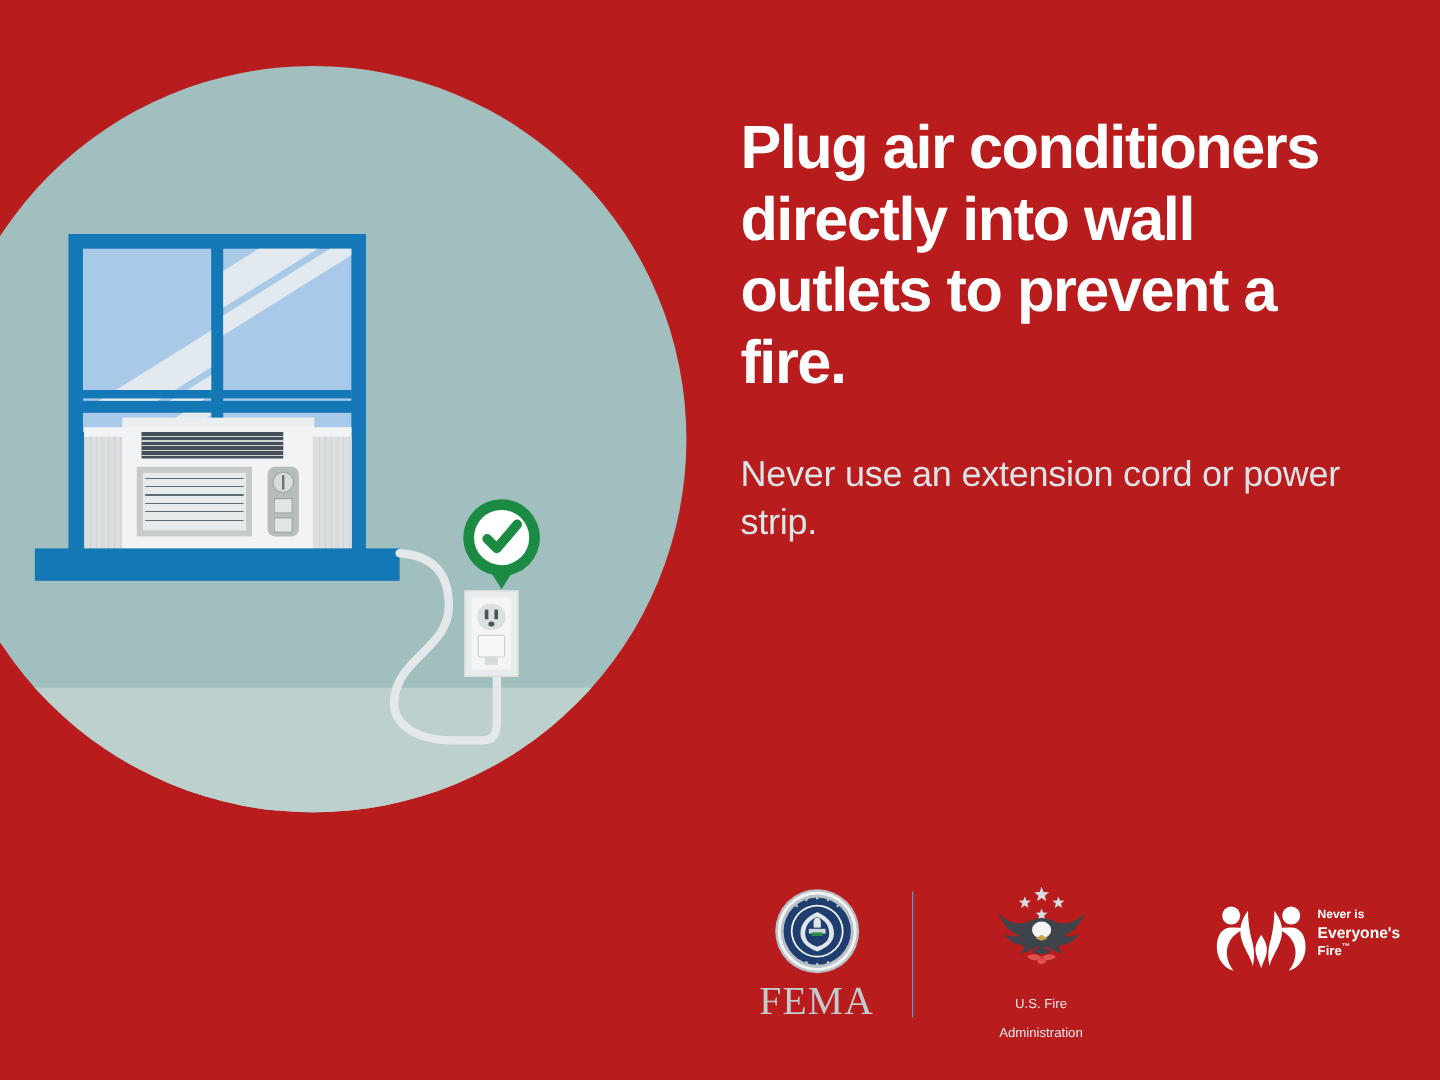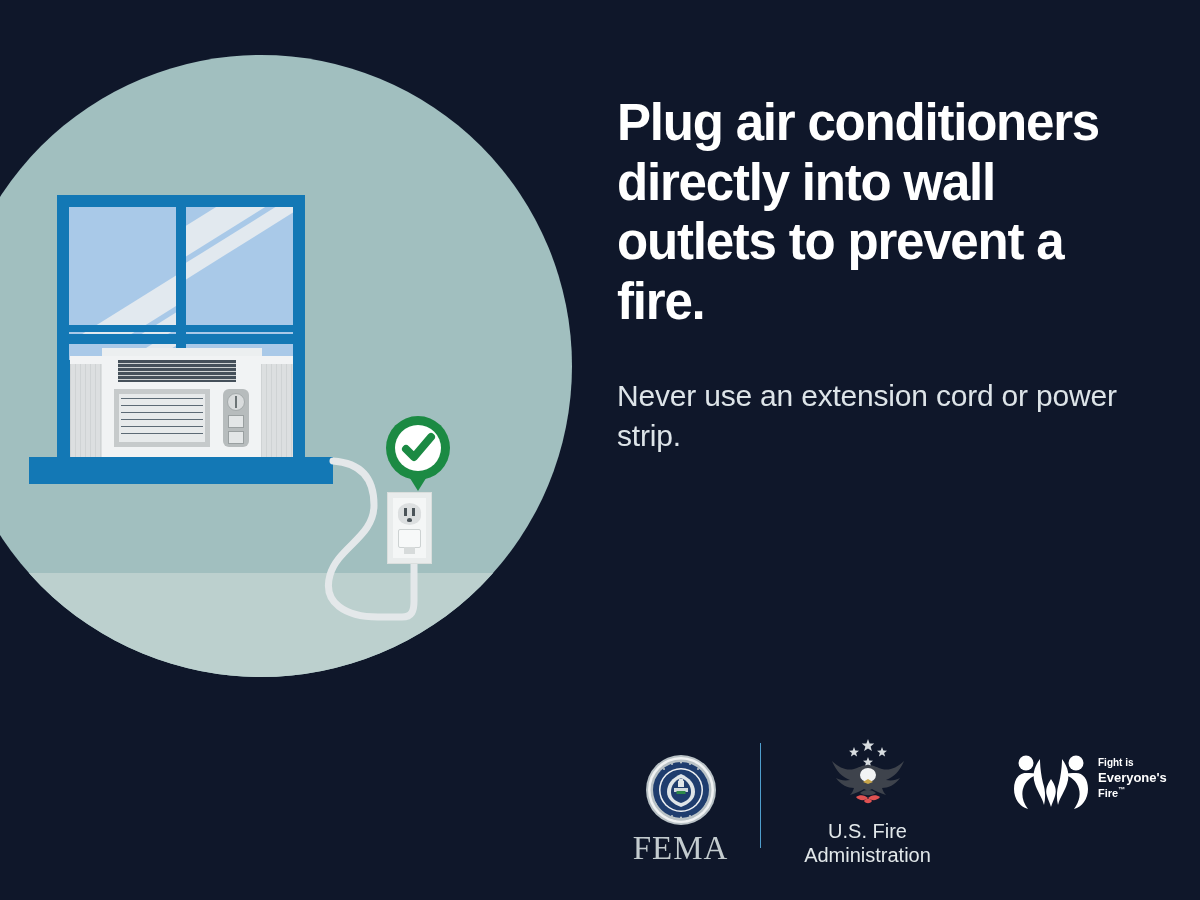--- a/index.html
+++ b/index.html
@@ -8,21 +8,21 @@
     background: #ffffff;
   }
   body {
     font-family: "Liberation Sans", sans-serif;
   }
   #poster {
     position: relative;
     width: 1200px;
     height: 900px;
     overflow: hidden;
-    background: #0f172a;
+    background: #b91c1c;
   }
 
   
   #illustration {
     position: absolute;
     left: 0;
     top: 0;
     width: 620px;
     height: 700px;
   }
@@ -302,21 +302,21 @@
   
   #footer {
     position: absolute;
     left: 600px;
     top: 735px;
     width: 580px;
     height: 130px;
   }
   .logo-fema {
     position: absolute;
-    left: 18px; top: 19px;
+    left: 18px; top: 5px;
     width: 125px;
     text-align: center;
   }
   .fema-word {
     margin-top: 2px;
     color: #c3cbce;
     font-family: "Liberation Serif", serif;
     font-size: 33px;
     letter-spacing: 1px;
     line-height: 1;
@@ -329,23 +329,23 @@
   }
   .logo-usfa {
     position: absolute;
     left: 190px; top: 0px;
     width: 155px;
     text-align: center;
   }
   .usfa-word {
     color: #e2e8ea;
     font-family: "Liberation Sans", sans-serif;
-    font-size: 20px;
+    font-size: 11px;
     line-height: 1.2;
-    margin-top: 0;
+    margin-top: 11px;
   }
   .logo-feef {
     position: absolute;
     left: 410px; top: 18px;
     width: 160px;
     height: 60px;
   }
   .feef-text {
     position: absolute;
     left: 88px; top: 4px;
@@ -545,21 +545,21 @@
                    C 46 44, 47 36, 49 30
                    C 51 22, 52 13, 52 6 Z"></path>
           <path d="M41 26
                    C 37 32, 35 37, 37 43
                    C 38 47, 40 50, 41 54
                    C 42 50, 44 47, 45 43
                    C 47 37, 45 32, 41 26 Z"></path>
         </g>
       </svg>
       <div class="feef-text">
-        <div class="feef-l1">Fight is</div>
+        <div class="feef-l1">Never is</div>
         <div class="feef-l2">Everyone's</div>
         <div class="feef-l3"><span>Fire</span><span class="tm">™</span></div>
       </div>
     </div>
 
   </div>
 
 </div>
 
 </body></html>

